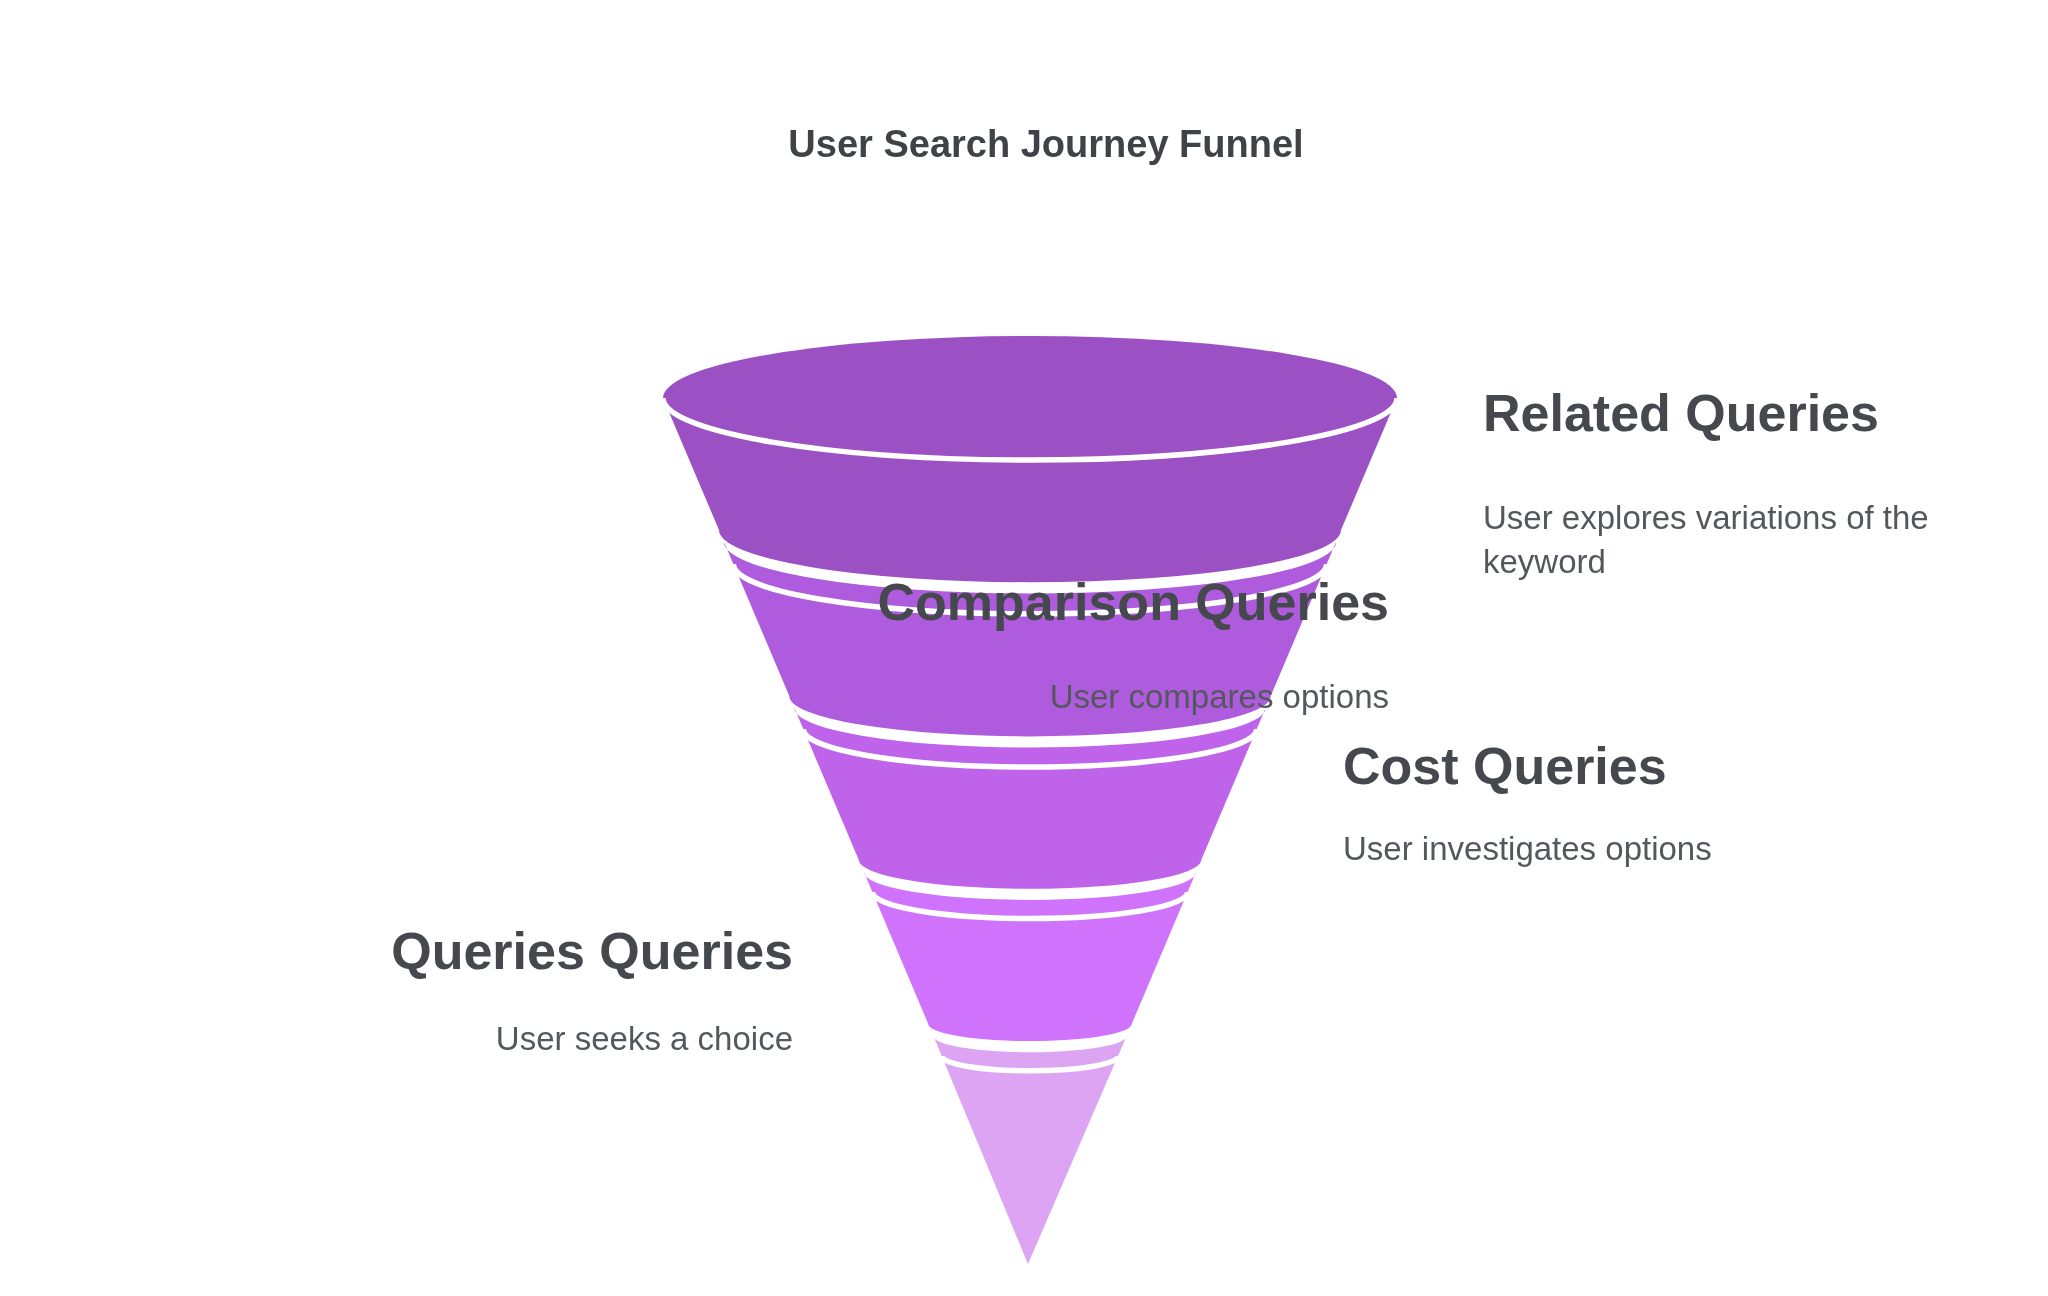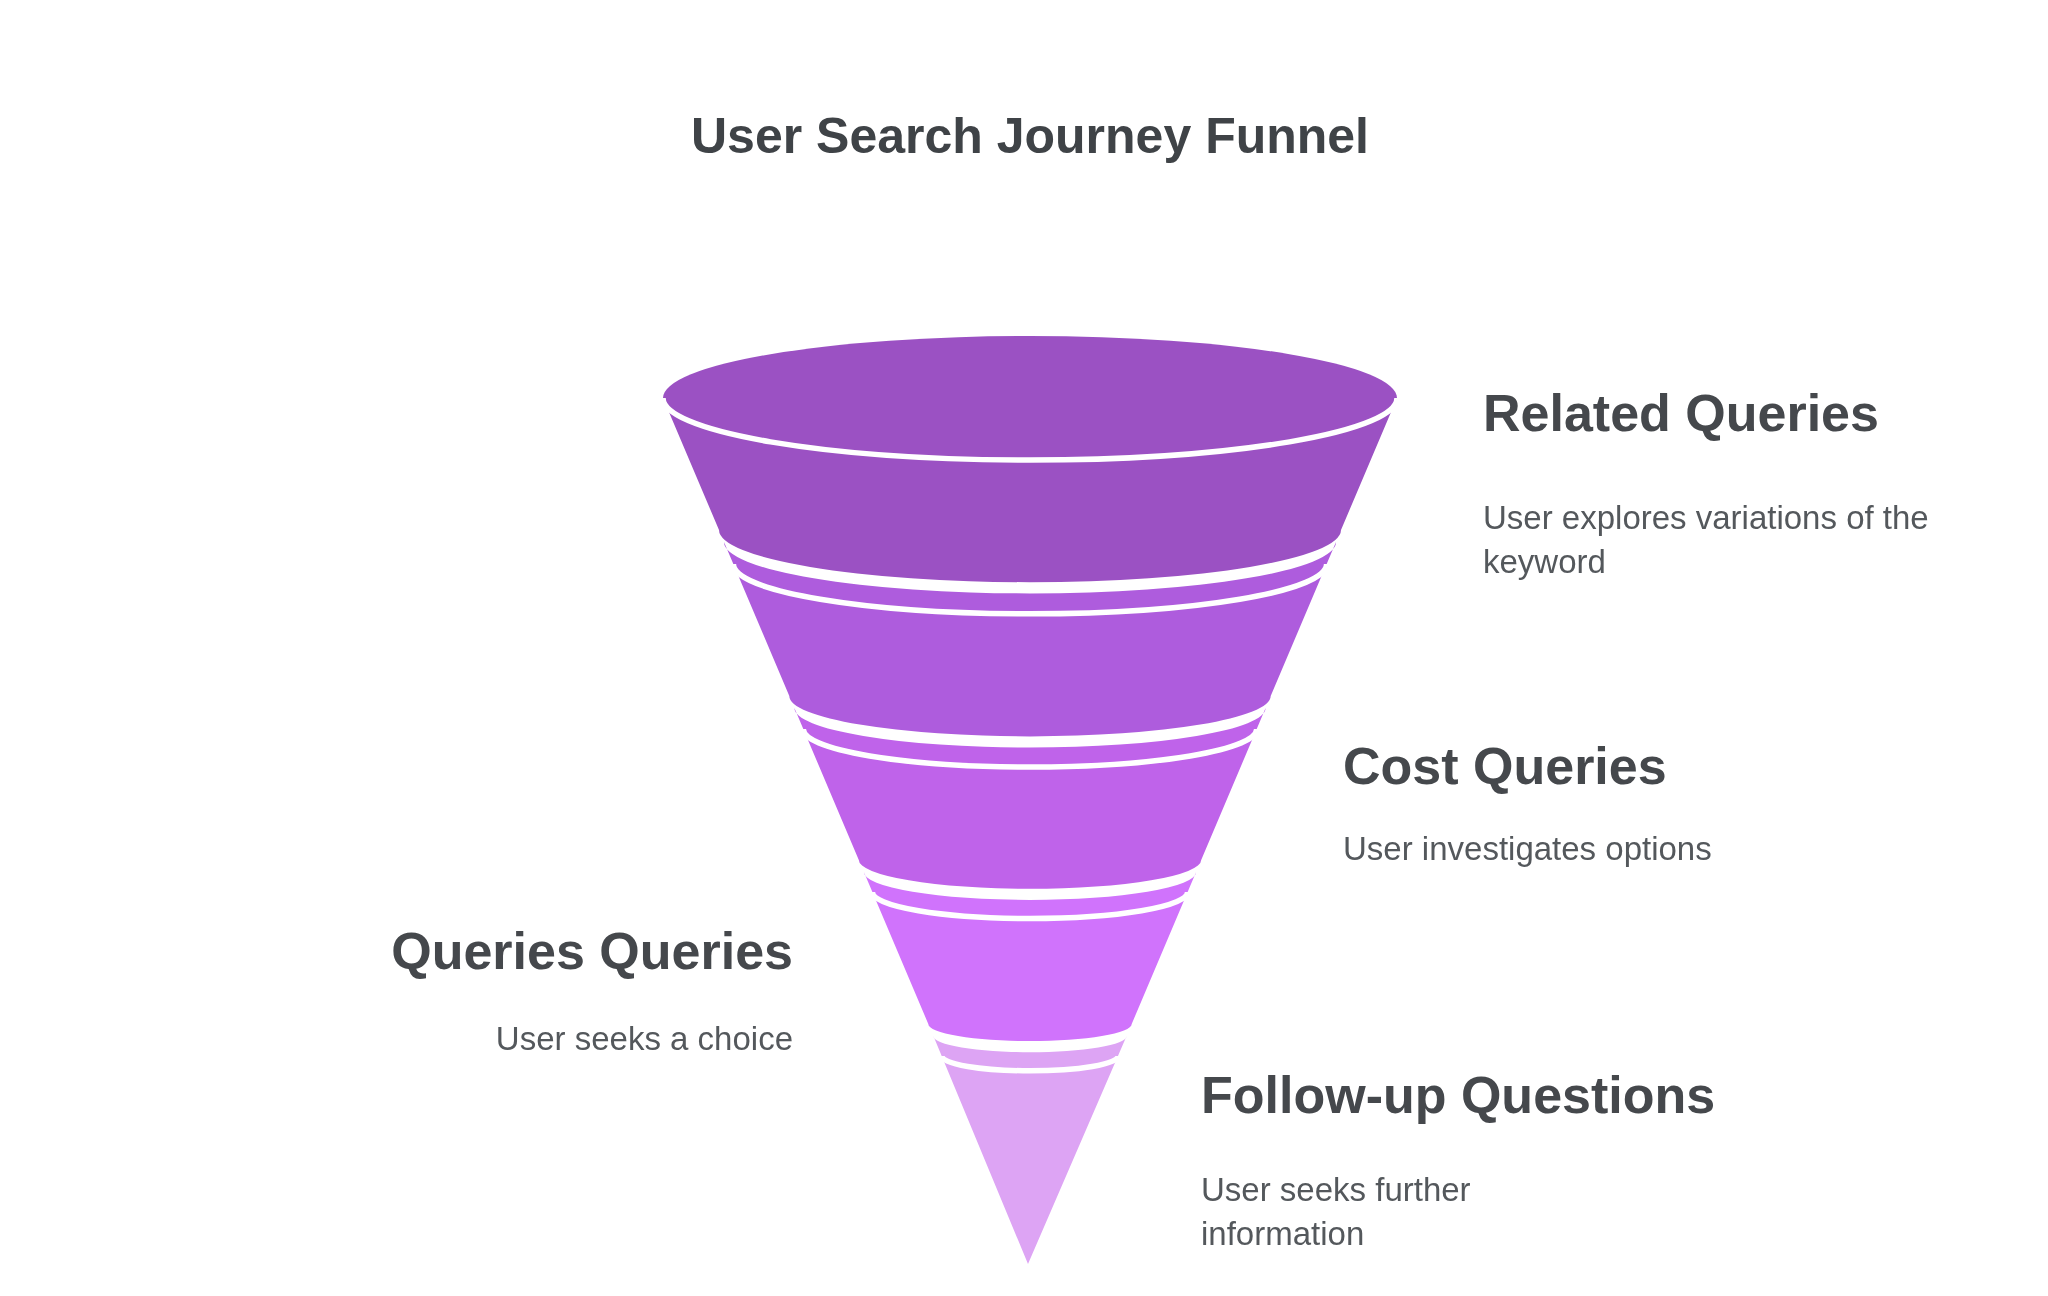--- a/index.html
+++ b/index.html
@@ -13,26 +13,26 @@
     height: 1296px;
     background: #ffffff;
     overflow: hidden;
     font-family: "Liberation Sans", sans-serif;
   }
   .page-title {
     position: absolute;
     top: 104px;
     left: 1030px;
     transform: translateX(-50%);
-    font-size: 50px;
+    font-size: 38px;
     line-height: 1.3;
     font-weight: bold;
     color: #3f4347;
     white-space: nowrap;
-    margin: 0;
+    margin: 16px;
   }
   .funnel-svg {
     position: absolute;
     top: 0;
     left: 0;
   }
   .rim {
     fill: none;
     stroke: #ffffff;
     stroke-width: 5.5;
@@ -103,29 +103,29 @@
       <path d="M 933.4,1036 A 96.6 16.2 0 0 0 1126.6,1036 L 1028,1264 Z" fill="#dda4f4"></path>
       <path class="rim" d="M 941.9,1056 A 88.1 14.8 0 0 0 1118.1,1056"></path>
     </g>
   </svg>
 
   <div class="label-group right lg-related">
     <p class="stage-label">Related Queries</p>
     <p class="stage-desc">User explores variations of the keyword</p>
   </div>
 
+  <div class="label-group left lg-comparison">
+    <p class="stage-label">Comparison Queries</p>
+    <p class="stage-desc">User compares options</p>
+  </div>
 
   <div class="label-group right lg-cost">
     <p class="stage-label">Cost Queries</p>
     <p class="stage-desc">User investigates options</p>
   </div>
 
   <div class="label-group left lg-decision">
     <p class="stage-label">Queries Queries</p>
     <p class="stage-desc">User seeks a choice</p>
   </div>
 
-  <div class="label-group right lg-followup">
-    <p class="stage-label">Follow-up Questions</p>
-    <p class="stage-desc">User seeks further information</p>
-  </div>
 
 </div>
 
 </body></html>

